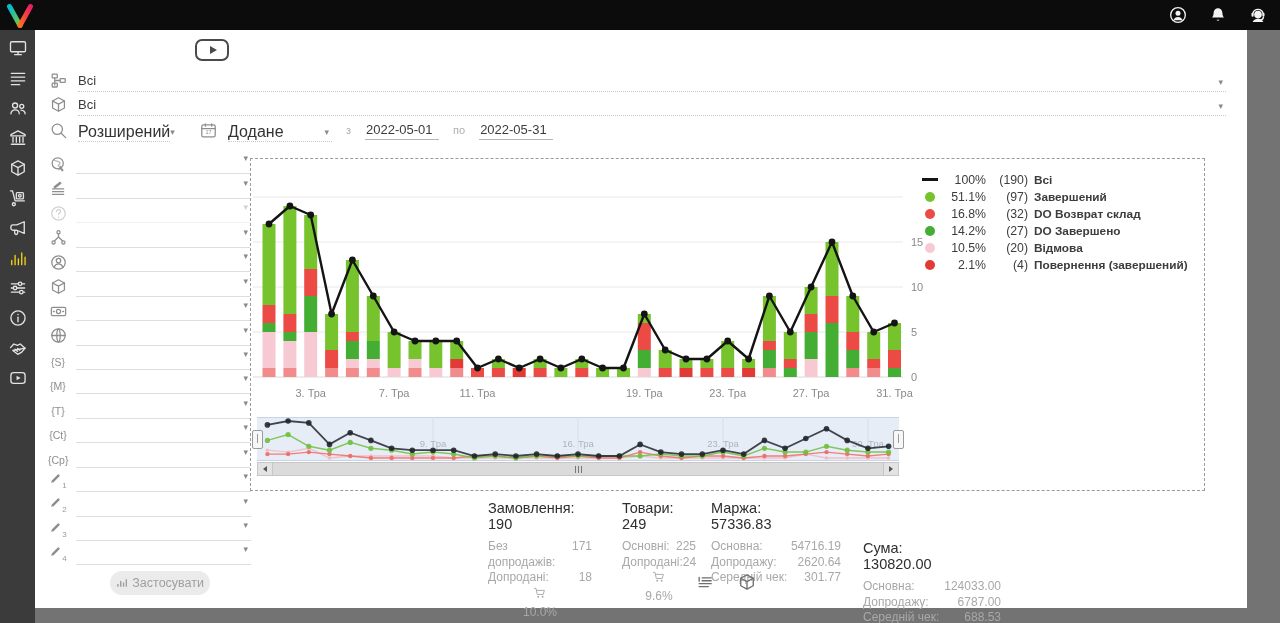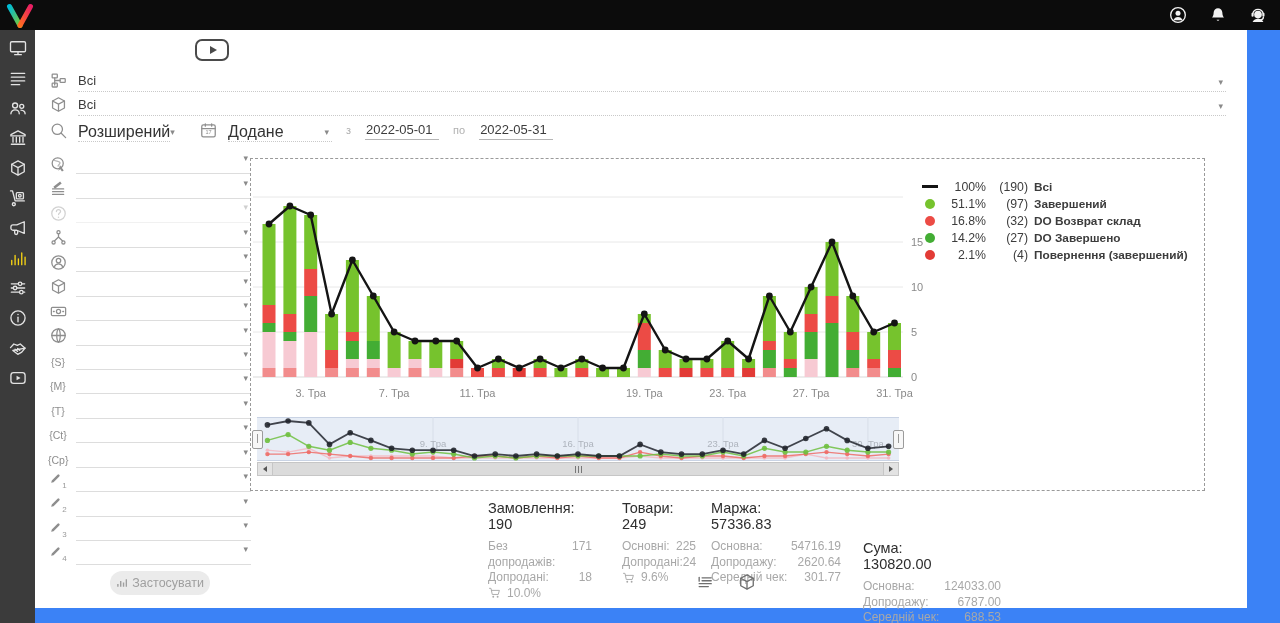--- a/index.html
+++ b/index.html
@@ -1,16 +1,16 @@
 <!DOCTYPE html>
 <html><head>
 <meta charset="utf-8">
 <style>
   html,body{margin:0;padding:0;background:#ececec;}
-  .app{position:relative;width:1280px;height:623px;background:#3b82f6;overflow:hidden;
+  .app{position:relative;width:1280px;height:623px;background:#737373;overflow:hidden;
        font-family:"Liberation Sans",sans-serif;color:#333;}
   
   .topbar{position:absolute;left:0;top:0;width:1280px;height:30px;background:#0c0c0c;z-index:5;}
   .logo{position:absolute;left:5px;top:2px;}
   .hicons{position:absolute;right:12px;top:0;height:30px;display:flex;align-items:center;gap:20px;}
   .hicon{width:20px;height:20px;color:#f2f2f2;cursor:pointer;}
   .hicon svg{width:20px;height:20px;display:block;}
   
   .sidebar{position:absolute;left:0;top:30px;width:35px;height:593px;background:#3b3b3b;z-index:4;
            display:flex;flex-direction:column;align-items:center;padding-top:8px;box-sizing:border-box;gap:10px;}
@@ -41,21 +41,21 @@
   .ticon{font-size:10.5px;color:#8e8e8e;letter-spacing:0;width:20px;text-align:center;flex:none;padding-bottom:2px;}
   .picon{width:20px;flex:none;color:#8e8e8e;font-size:12px;text-align:center;padding-bottom:2px;}
   .picon .sub{font-size:8px;vertical-align:sub;color:#9a9a9a;}
   .applybtn{position:absolute;left:75px;top:541px;width:100px;height:24px;border:none;border-radius:12px;
             background:#ebebeb;color:#9f9f9f;font-size:12.5px;font-family:"Liberation Sans",sans-serif;
             display:flex;align-items:center;justify-content:center;gap:5px;cursor:pointer;}
   .applybtn svg{width:12px;height:12px;}
   
   .chartpanel{position:absolute;left:215px;top:128px;width:953px;height:331px;border:1px dashed #9a9a9a;background:#fff;}
   #chartSvg{position:absolute;left:2px;top:2px;}
-  .legend{position:absolute;right:16px;top:19px;width:270px;}
+  .legend{position:absolute;right:16px;top:12px;width:270px;}
   .lrow{display:flex;align-items:center;height:17px;font-size:12.3px;color:#3c3c3c;cursor:pointer;}
   .lmark{width:24px;display:flex;justify-content:center;flex:none;}
   .ldot{width:10px;height:10px;border-radius:50%;}
   .lline{width:16px;height:2.5px;background:#141414;}
   .lpct{width:44px;text-align:right;flex:none;}
   .lcnt{width:42px;text-align:right;flex:none;}
   .llab{margin-left:6px;white-space:nowrap;font-weight:bold;font-size:11.8px;}
   
   .navigator{position:absolute;left:6px;top:258px;width:642px;height:44px;}
   .nhandle{position:absolute;top:13px;width:9px;height:17px;background:#f7f7f7;border:1px solid #9b9b9b;border-radius:2px;z-index:3;cursor:ew-resize;}
@@ -68,21 +68,21 @@
   .sthumb{flex:1;background:#dbdbdb;display:flex;align-items:center;justify-content:center;gap:2px;cursor:grab;}
   .sthumb i{width:1px;height:7px;background:#777;}
   
   .stat{position:absolute;top:470px;}
   .stat:nth-of-type(1){left:453px;width:104px;}
   .stat:nth-of-type(2){left:587px;width:74px;}
   .stat:nth-of-type(3){left:676px;width:130px;}
   .stat:nth-of-type(4){left:828px;width:138px;margin-top:40px;}
   .st-t{display:flex;justify-content:space-between;font-size:14.5px;color:#2e2e2e;margin-bottom:7px;flex-direction:column;}
   .st-r{display:flex;justify-content:space-between;font-size:12px;color:#a8a8a8;line-height:15.5px;}
-  .st-c{justify-content:flex-start;gap:5px;align-items:center;}
+  .st-c{justify-content:flex-start;gap:5px;align-items:center;flex-direction:column;}
   .cic{width:14px;height:14px;color:#a8a8a8;}
   .cic svg{width:14px;height:14px;display:block;}
   .toggles{position:absolute;left:660px;top:542px;display:flex;gap:22px;}
   .tgl{width:20px;height:20px;color:#6f6f6f;cursor:pointer;}
   .tgl svg{width:20px;height:20px;display:block;}
 </style>
 </head>
 <body>
 
 <div class="app">
@@ -608,20 +608,28 @@
             <span class="lcnt">(32)</span>
             <span class="llab">DO Возврат склад</span>
           </div>
           <div class="lrow">
             <span class="lmark">
               <span class="ldot" style="background:#43AD34"></span>
             </span>
             <span class="lpct">14.2%</span>
             <span class="lcnt">(27)</span>
             <span class="llab">DO Завершено</span>
+          </div>
+          <div class="lrow">
+            <span class="lmark">
+              <span class="ldot" style="background:#F7CAD3"></span>
+            </span>
+            <span class="lpct">10.5%</span>
+            <span class="lcnt">(20)</span>
+            <span class="llab">Відмова</span>
           </div>
           <div class="lrow">
             <span class="lmark">
               <span class="ldot" style="background:#E23B36"></span>
             </span>
             <span class="lpct">2.1%</span>
             <span class="lcnt">(4)</span>
             <span class="llab">Повернення (завершений)</span>
           </div>
         </div>

